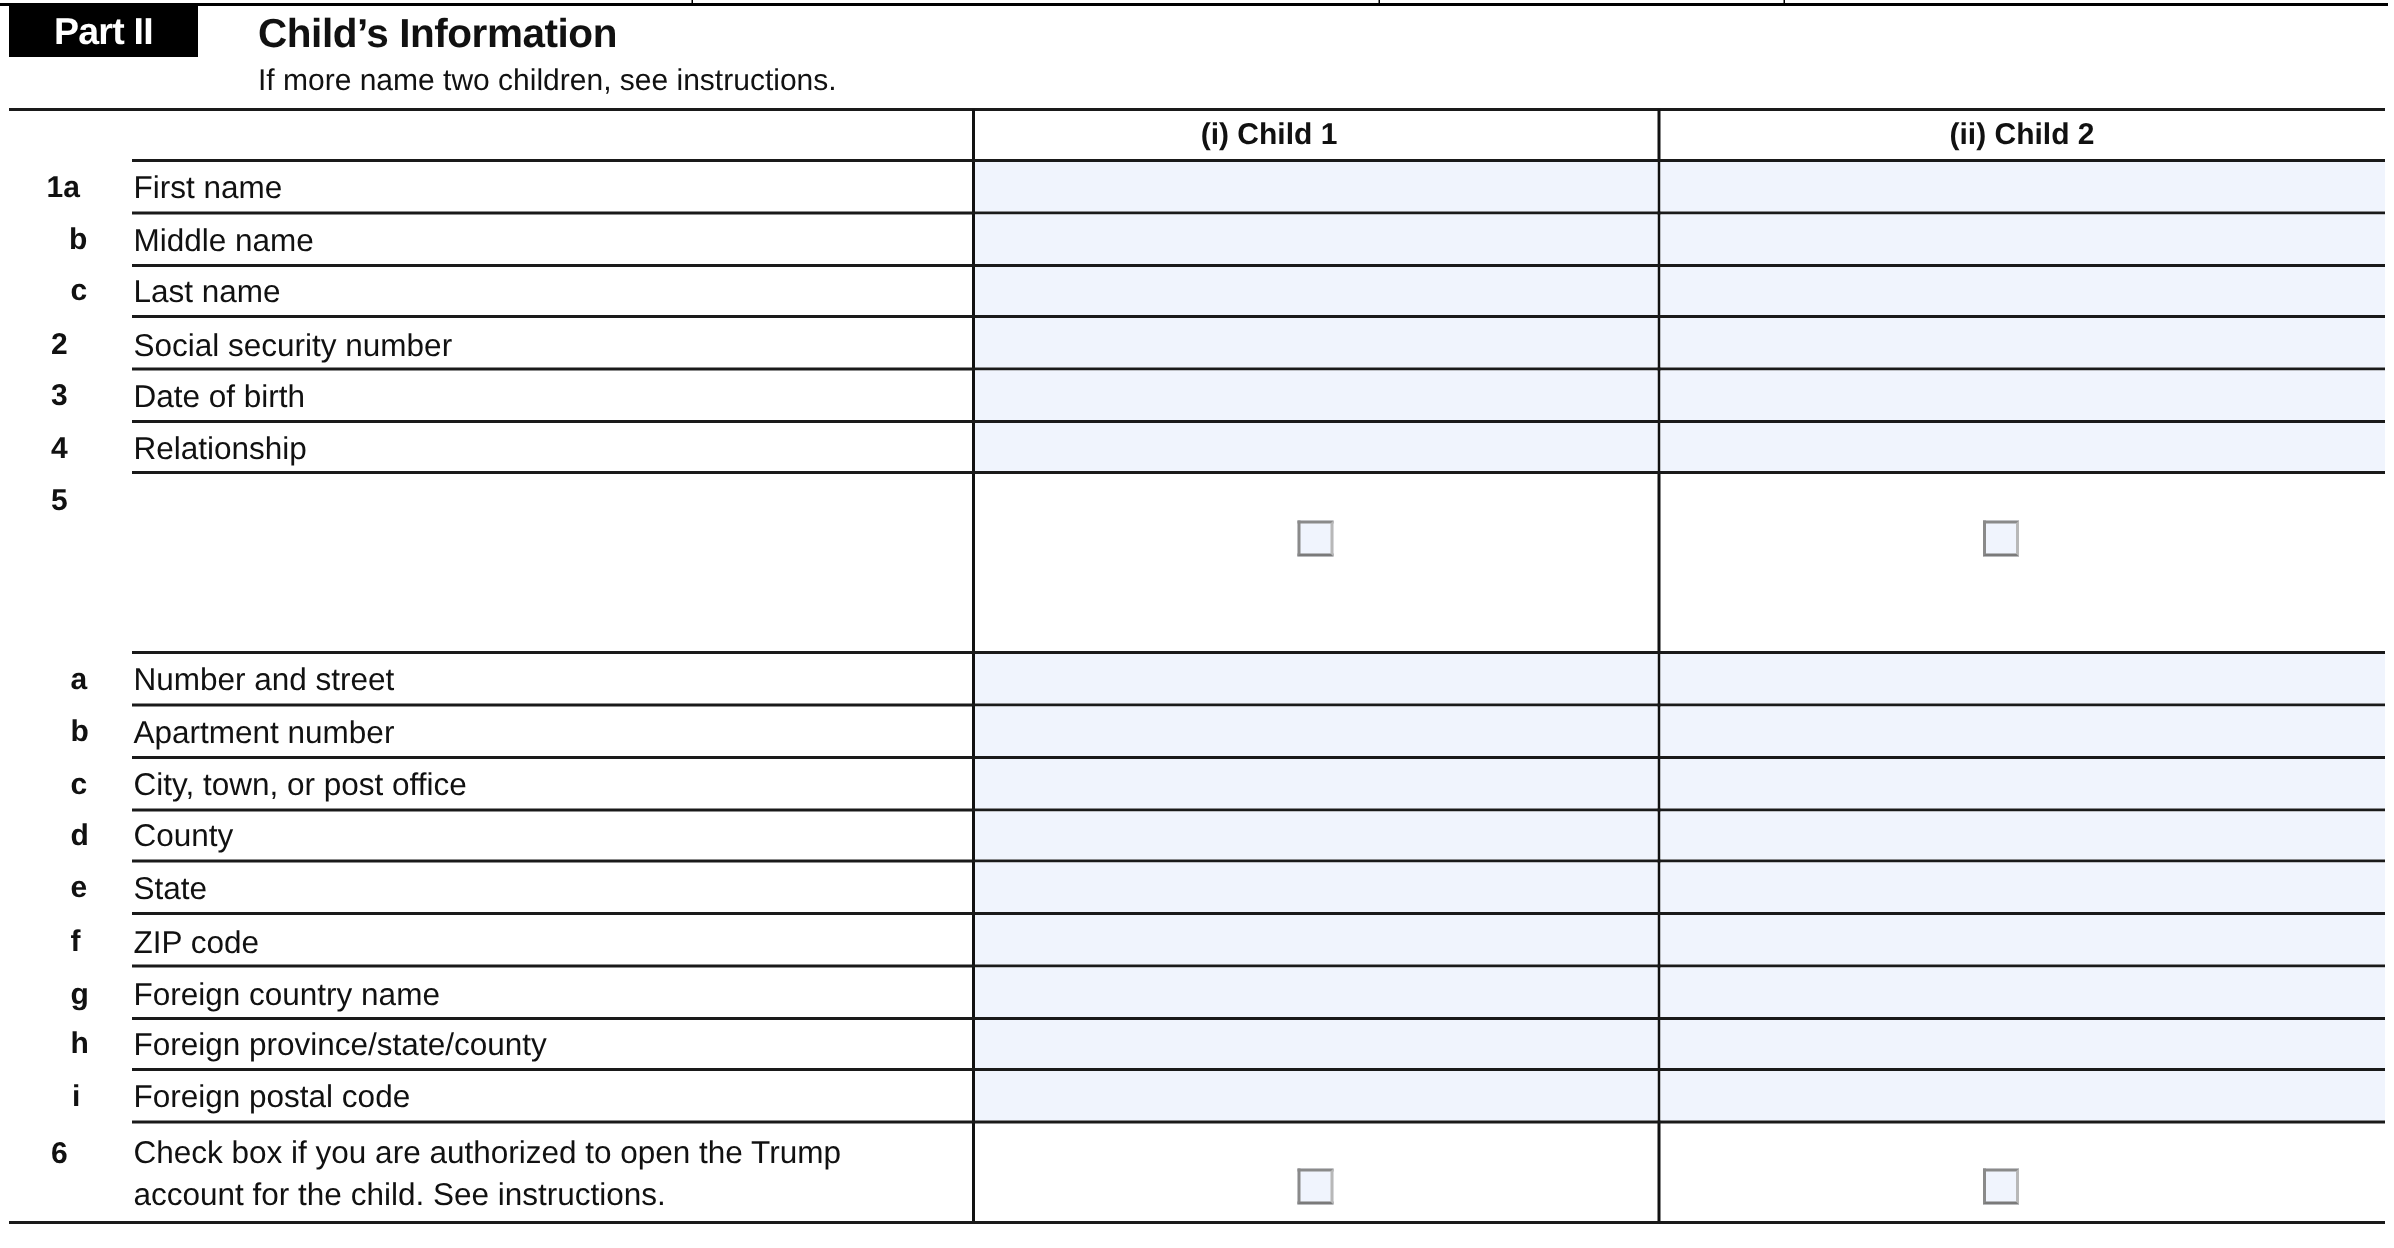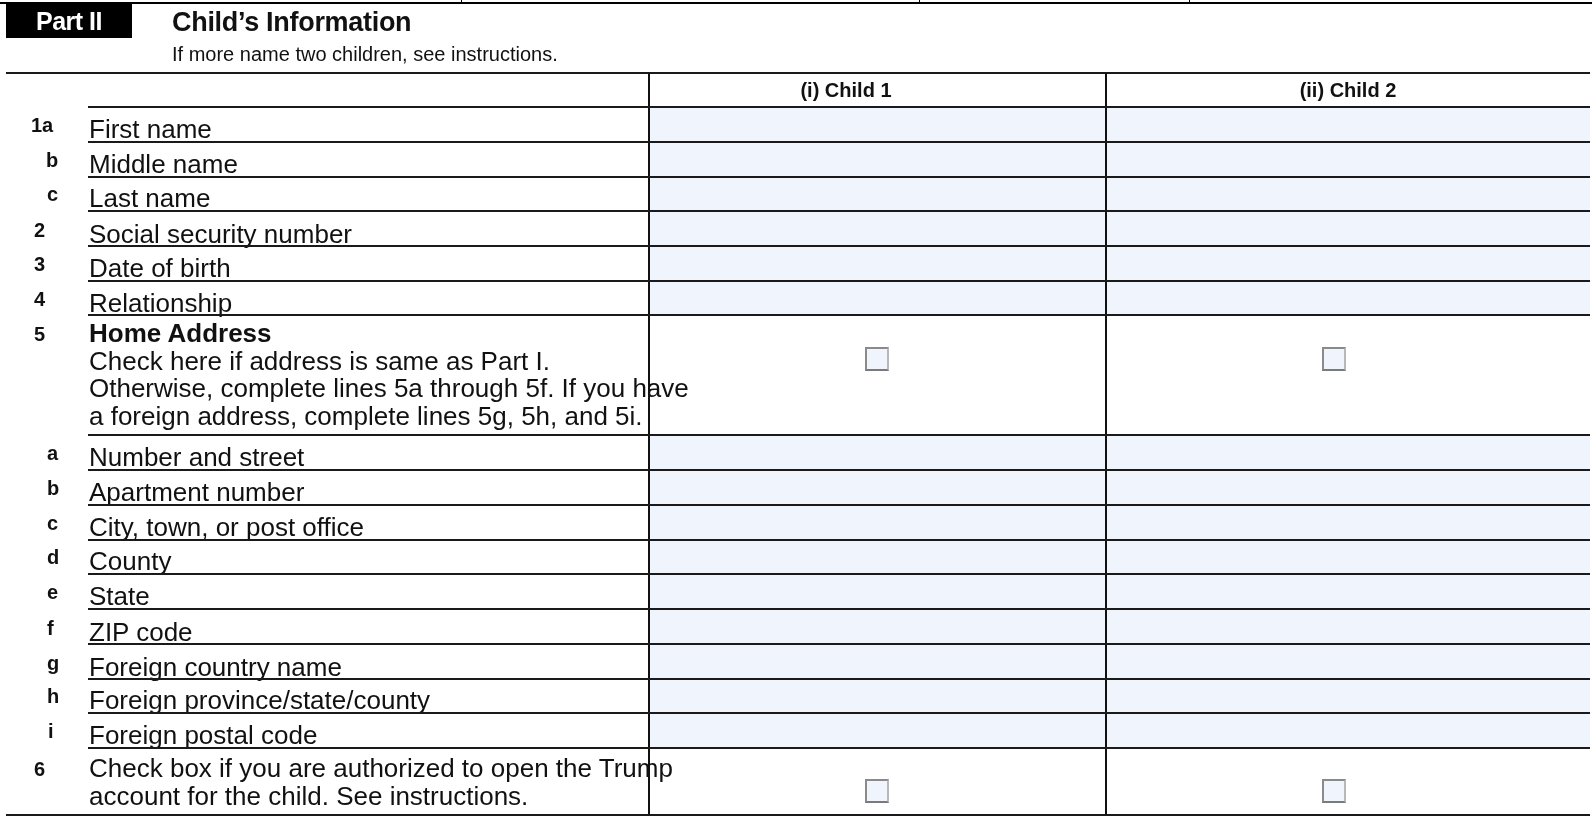--- a/index.html
+++ b/index.html
@@ -85,21 +85,21 @@
       width: 1590px;
     }
     .line-no {
       position: absolute;
       font-weight: bold;
       font-size: 20px;
     }
     .line-label {
       position: absolute;
       left: 89px;
-      font-size: 26px;
+      font-size: 21px;
       white-space: nowrap;
     }
     .cell {
       position: absolute;
       background: #f0f4fd;
       border: none;
       outline: none;
       margin: 0;
       padding: 0 6px;
       box-sizing: border-box;
@@ -165,21 +165,21 @@
 <div class="row" style="top:178px; height:33px;">
   <span class="line-no" style="left:47px; top:5px;">c</span>
   <span class="line-label" style="top:5px;">Last name</span>
   <input class="cell" style="left: 650px; top: 0px; width: 455px; height: 33px;" value="">
   <input class="cell" style="left: 1107px; top: 0px; width: 483px; height: 33px;" value="">
 </div>
 
 <div class="hr" style="left:88px; top:210px; width:1502px;"></div>
 <div class="row" style="top:212px; height:34px;">
   <span class="line-no" style="left:34px; top:7px;">2</span>
-  <span class="line-label" style="top:7px;text-decoration:underline;">Social security number</span>
+  <span class="line-label" style="top:7px;">Social security number</span>
   <input class="cell" style="left: 650px; top: 0px; width: 455px; height: 33px;" value="">
   <input class="cell" style="left: 1107px; top: 0px; width: 483px; height: 33px;" value="">
 </div>
 
 <div class="hr" style="left:88px; top:245px; width:1502px;"></div>
 <div class="row" style="top:247px; height:33px;">
   <span class="line-no" style="left:34px; top:6px;">3</span>
   <span class="line-label" style="top:6px;">Date of birth</span>
   <input class="cell" style="left: 650px; top: 0px; width: 455px; height: 33px;" value="">
   <input class="cell" style="left: 1107px; top: 0px; width: 483px; height: 33px;" value="">
@@ -189,26 +189,20 @@
 <div class="row" style="top:282px; height:33px;">
   <span class="line-no" style="left:34px; top:6px;">4</span>
   <span class="line-label" style="top:6px;">Relationship</span>
   <input class="cell" style="left: 650px; top: 0px; width: 455px; height: 32px;" value="">
   <input class="cell" style="left: 1107px; top: 0px; width: 483px; height: 32px;" value="">
 </div>
 
 <div class="hr" style="left:88px; top:314px; width:1502px;"></div>
 <div class="row" style="top:316px; height:119px;">
   <span class="line-no" style="left:34px; top:7px;">5</span>
-  <div class="line-label multi-line" style="top:4px;">
-    <div class="bold-inline">Home Address</div>
-    <div>Check here if address is same as Part I.</div>
-    <div>Otherwise, complete lines 5a through 5f. If you have</div>
-    <div>a foreign address, complete lines 5g, 5h, and 5i.</div>
-  </div>
   <div class="checkbox" style="left:865px; top:31px;"></div>
   <div class="checkbox" style="left:1322px; top:31px;"></div>
 </div>
 
 <div class="hr" style="left:88px; top:434px; width:1502px;"></div>
 <div class="row" style="top:436px; height:34px;">
   <span class="line-no" style="left:47px; top:6px;">a</span>
   <span class="line-label" style="top:6px;">Number and street</span>
   <input class="cell" style="left: 650px; top: 0px; width: 455px; height: 33px;" value="">
   <input class="cell" style="left: 1107px; top: 0px; width: 483px; height: 33px;" value="">

